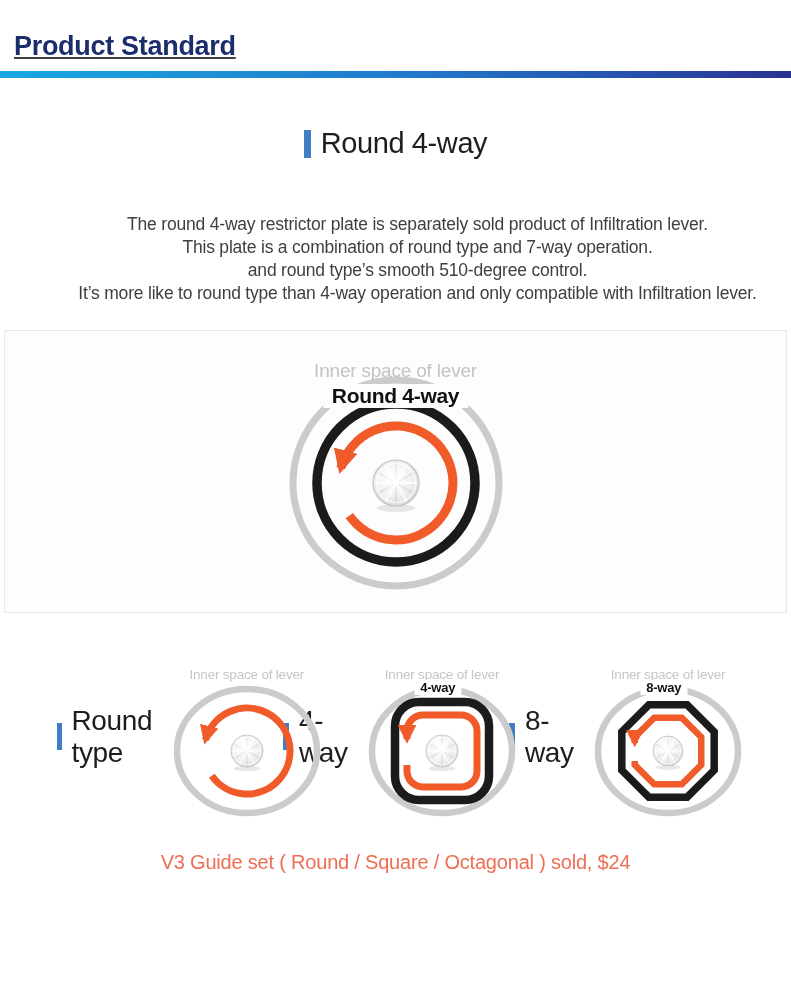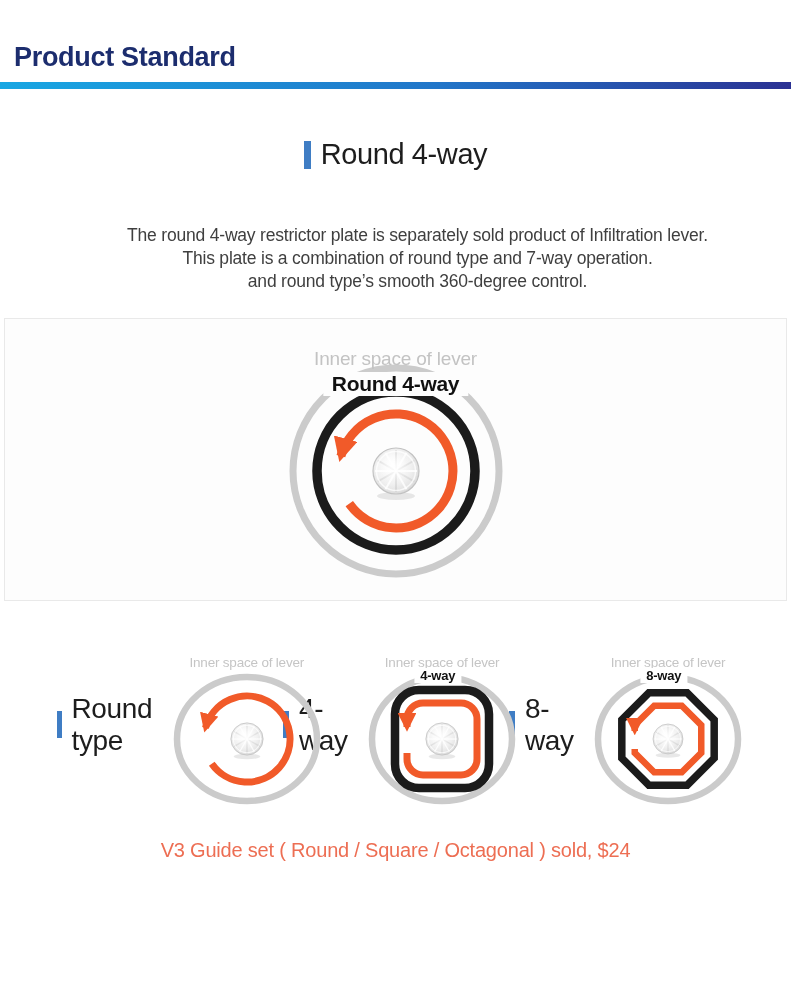--- a/index.html
+++ b/index.html
@@ -7,21 +7,21 @@
   body {
     width: 791px; height: 1000px;
     font-family: "Liberation Sans", "DejaVu Sans", sans-serif;
     color: #3f3f3f;
     overflow: hidden;
     position: relative;
   }
   .hidden-defs { position: absolute; width: 0; height: 0; overflow: hidden; }
 
   
-  .header { padding: 42px 0 0 14px; }
+  .header { padding: 31px 0 0 14px; text-decoration: underline; }
   .header-title {
     font-size: 27px; font-weight: bold; color: #1c2d6e; letter-spacing: -0.3px;
   }
   .header-rule {
     margin-top: 9px; height: 7px; width: 791px;
     background: linear-gradient(to right, #18a7e3, #2176c9 55%, #2b3193);
   }
 
   
   .sec-title {
@@ -123,21 +123,22 @@
 <div class="header-rule"></div>
 
 <div class="sec-title">
   <span class="accent-bar"></span>
   <span class="sec-title-text">Round 4-way</span>
 </div>
 
 <div class="intro">
   <div>The round 4-way restrictor plate is separately sold product of Infiltration lever.</div>
   <div>This plate is a combination of round type and 7-way operation.</div>
-  <div>and round type’s smooth 360-degree control.</div>
+  <div>and round type’s smooth 510-degree control.</div>
+  <div>It’s more like to round type than 4-way operation and only compatible with Infiltration lever.</div>
 </div>
 
 <div class="panel">
   <div class="space-label">Inner space of lever</div>
   <div class="plate-label">Round 4-way</div>
   <svg class="main-diagram" width="232" height="232" viewBox="-116 -116 232 232">
     <circle r="103" fill="none" stroke="#cbcbcb" stroke-width="7"></circle>
     <circle r="79" fill="none" stroke="#1b1b1b" stroke-width="9.5"></circle>
     <path d="M -46.7 32.7 A 57 57 0 1 0 -55.1 -14.8" fill="none" stroke="#f15a29" stroke-width="9" marker-end="url(#oarrow)"></path>
     <use href="#knobShape"></use>

